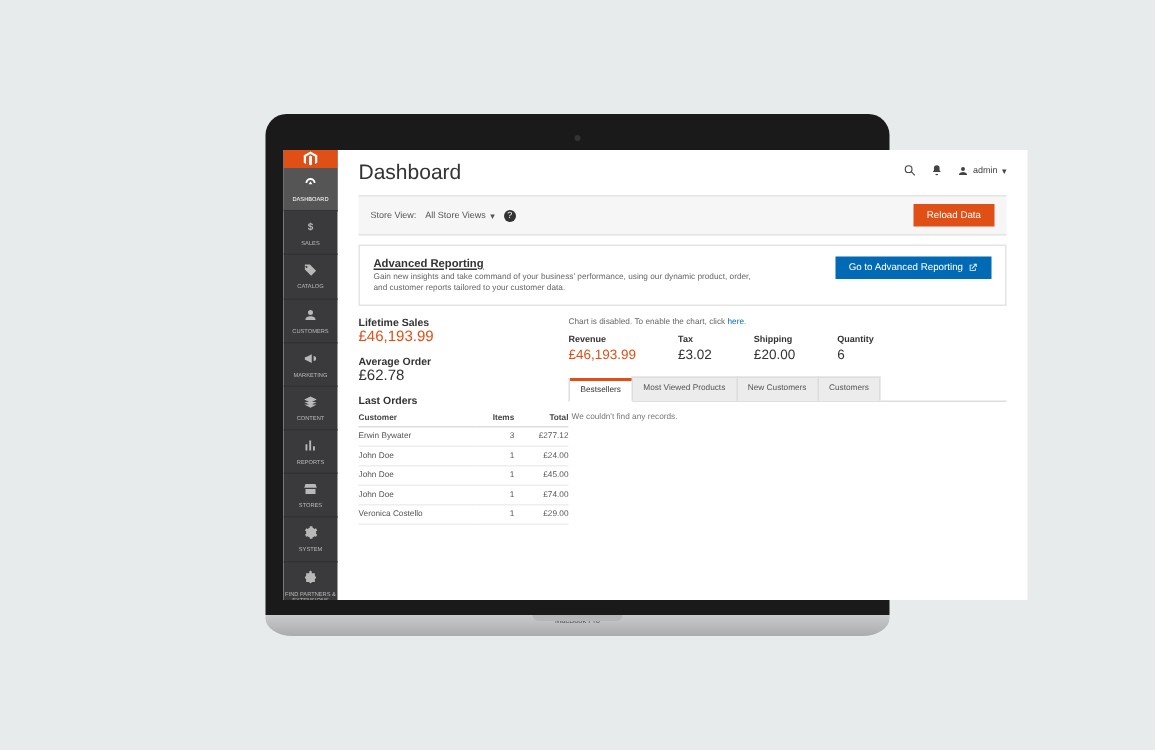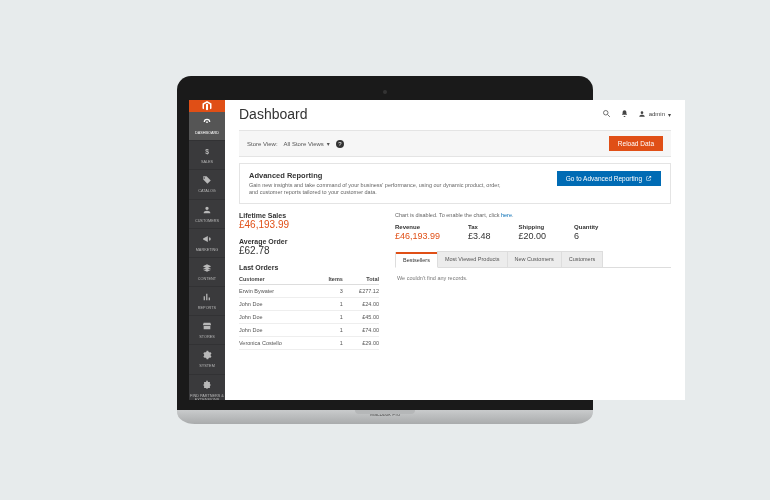--- a/index.html
+++ b/index.html
@@ -100,24 +100,24 @@
     padding: 4px 9px; font-size:6.5px; cursor:pointer;
     display:inline-flex; align-items:center; gap:3px;
   }
 
   .adv-reporting {
     margin: 6px 14px 0 14px;
     border:1px solid #e4e4e4;
     padding: 7px 9px;
     display:flex; justify-content:space-between; gap:12px; align-items:flex-start;
   }
-  .adv-reporting h3 { font-size:7.5px; font-weight:600; margin-bottom:2px; }
+  .adv-reporting h3 { font-size:7.5px; font-weight:600; margin-bottom:2px;text-decoration:underline; }
   .adv-reporting p { font-size:5.5px; color:#666; line-height:1.3; max-width:260px;}
 
-  .content-row { display:flex; padding: 8px 14px 0 14px; gap:16px; min-width:0;}
+  .content-row { display:flex; padding: 8px 14px 0 14px; min-width:0;}
   .left-col { width: 140px; flex-shrink:0; }
   .right-col { flex:1; min-width:0;}
 
   .stat-block { margin-bottom:8px; }
   .stat-label { font-size:7px; font-weight:600; color:#333; }
   .stat-value { font-size:10px; color:#e04f16; font-weight:400; }
   .stat-value.dark { color:#333; }
 
   .last-orders h4 { font-size:7px; font-weight:600; margin-bottom:3px;}
   .lo-table { width:100%; border-collapse:collapse; font-size:5.5px; }
@@ -329,21 +329,21 @@
             <div class="chart-note">
               <span>Chart is disabled. To enable the chart, click </span><a>here</a>.
             </div>
             <div class="stats-row">
               <div class="mini-stat accent">
                 <span class="lbl">Revenue</span>
                 <span class="val">£46,193.99</span>
               </div>
               <div class="mini-stat">
                 <span class="lbl">Tax</span>
-                <span class="val">£3.48</span>
+                <span class="val">£3.02</span>
               </div>
               <div class="mini-stat">
                 <span class="lbl">Shipping</span>
                 <span class="val">£20.00</span>
               </div>
               <div class="mini-stat">
                 <span class="lbl">Quantity</span>
                 <span class="val">6</span>
               </div>
             </div>

